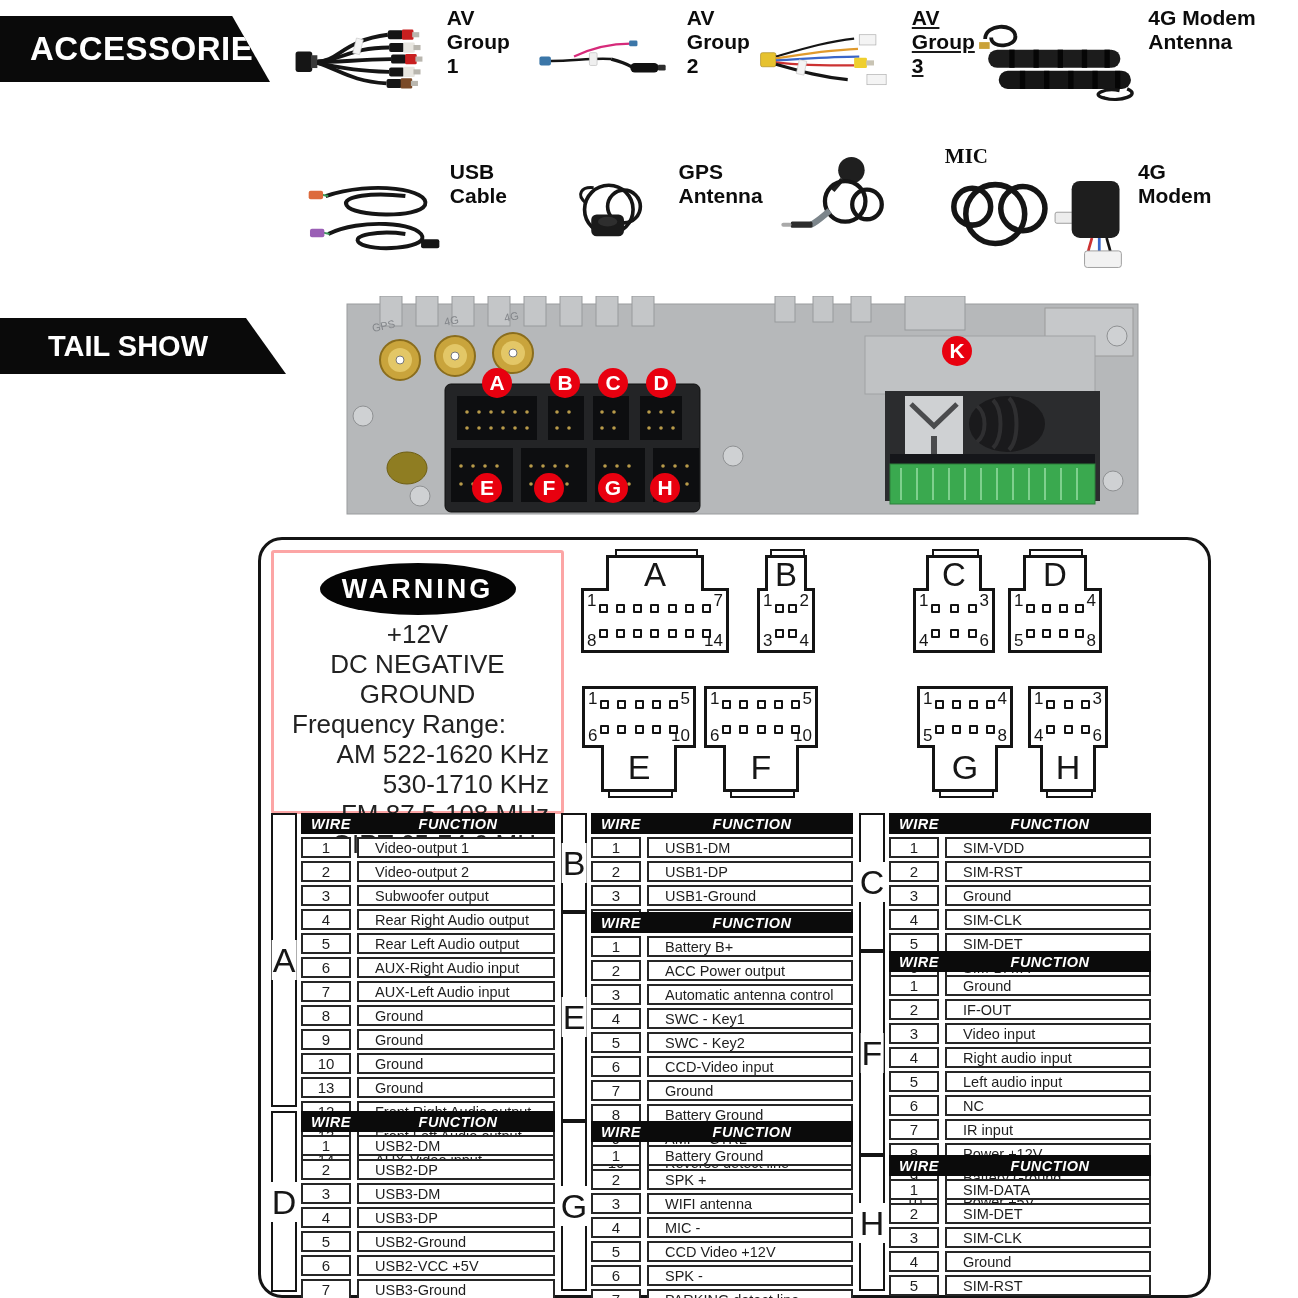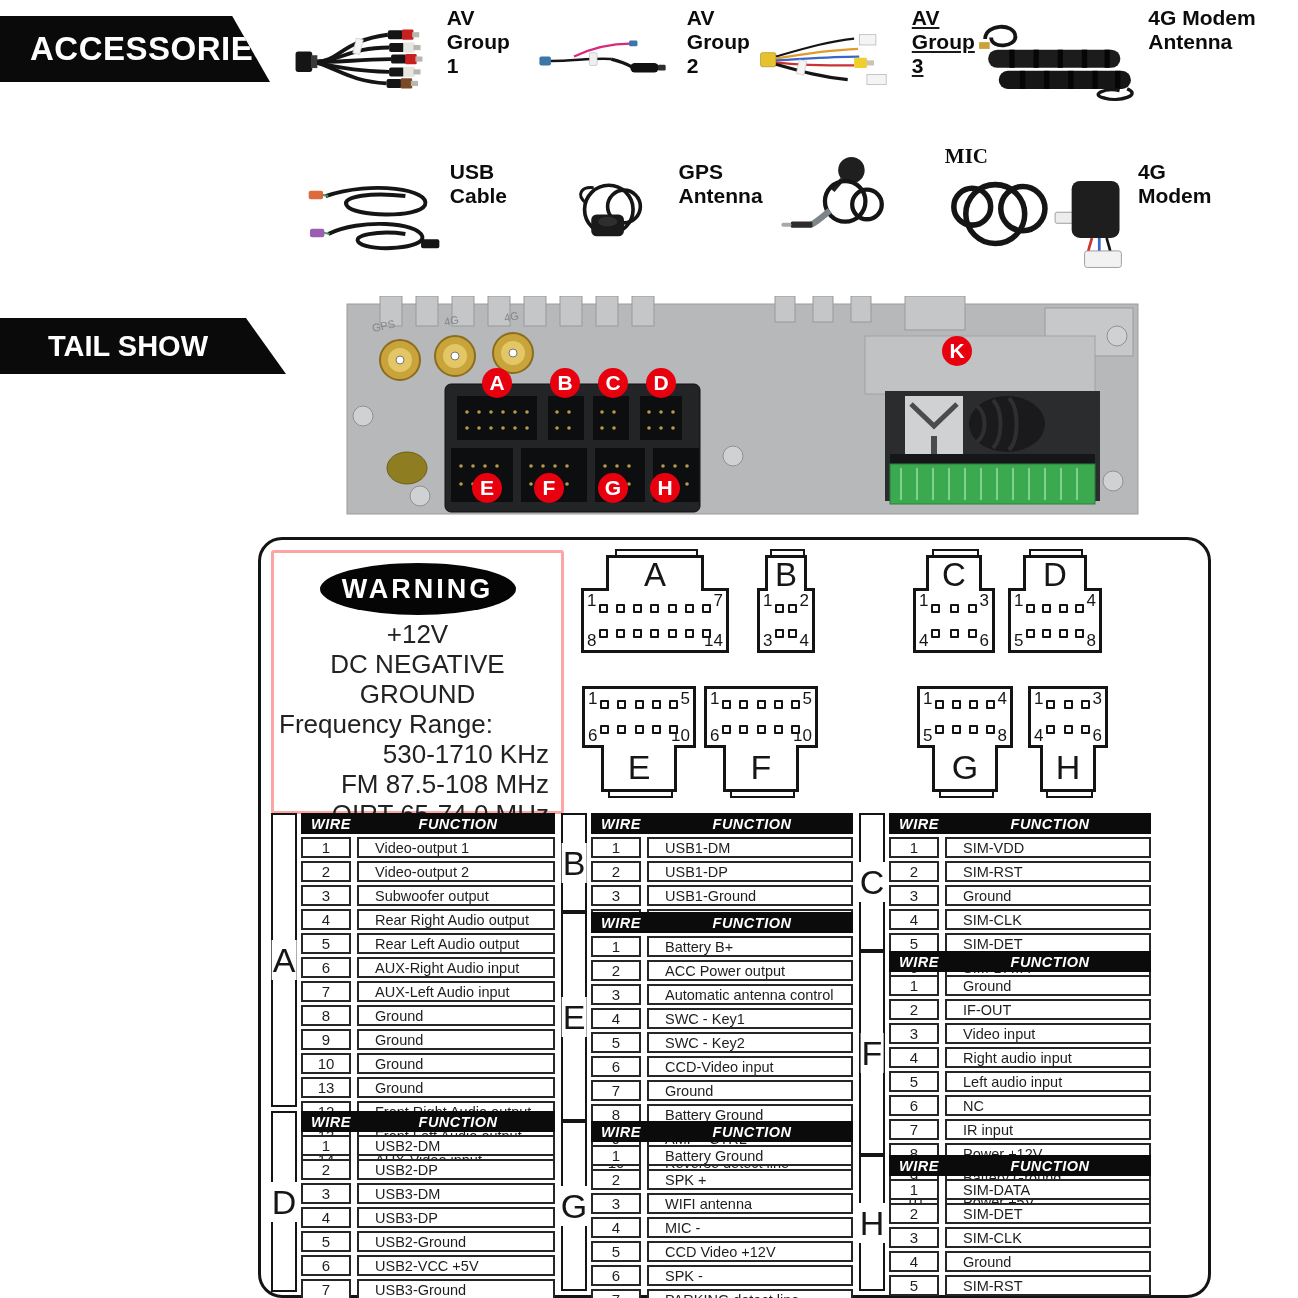--- a/index.html
+++ b/index.html
@@ -25,21 +25,21 @@
   
   .diagram-box{position:absolute;left:258px;top:537px;width:947px;height:755px;
           border:3px solid #141414;border-radius:24px;background:#fff;}
   
   .warning-box{position:absolute;left:10px;top:10px;width:287px;height:258px;
           border:3px solid #fca5a5;border-radius:3px;}
   .warning-oval{width:196px;height:52px;background:#050505;border-radius:50%;
           margin:10px auto 4px;display:flex;align-items:center;justify-content:center;}
   .warning-oval span{color:#fff;font-weight:bold;font-size:27px;letter-spacing:3px;}
   .w-line{font-size:26px;line-height:30px;color:#222;}
-  .w-c{text-align:center}.w-l{text-align:left;padding-left:5px}.w-r{text-align:right;padding-right:12px}
+  .w-c{text-align:center}.w-l{text-align:left;padding-left:18px}.w-r{text-align:right;padding-right:12px}
   
   .connector{position:absolute;display:flex;flex-direction:column;align-items:center;}
   .conn-tab{position:relative;z-index:2;width:62%;background:#fff;border:3px solid #141414;
           display:flex;align-items:center;justify-content:center;font-size:33px;color:#161616;}
   .conn-top .conn-tab{height:33px;border-bottom:none;margin-bottom:-3px;}
   .conn-bottom .conn-tab{height:44px;border-top:none;margin-top:-3px;font-size:34px;}
   .conn-top .conn-tab::before,.conn-bottom .conn-tab::after{content:"";position:absolute;
           left:6%;height:4px;border:2px solid #141414;background:#fff;width:86%;}
   .conn-top .conn-tab::before{top:-9px;}
   .conn-bottom .conn-tab::after{bottom:-9px;}
@@ -405,20 +405,21 @@
 
   <div class="diagram-box">
 
     <div class="warning-box">
       <div class="warning-oval">
         <span>WARNING</span>
       </div>
       <div class="w-line w-c">+12V</div>
       <div class="w-line w-c">DC NEGATIVE GROUND</div>
       <div class="w-line w-l">Frequency Range:</div>
+      <div class="w-line w-r">AM 522-1620 KHz</div>
       <div class="w-line w-r">530-1710 KHz</div>
       <div class="w-line w-r">FM 87.5-108 MHz</div>
       <div class="w-line w-r">OIRT 65-74.0 MHz</div>
     </div>
 
     <div class="connector conn-top" style="left:320px;top:15px;width:148px;">
         <div class="conn-tab">A</div>
         <div class="conn-body">
           <span class="cnum tl">1</span>
           <span class="cnum tr">7</span>

